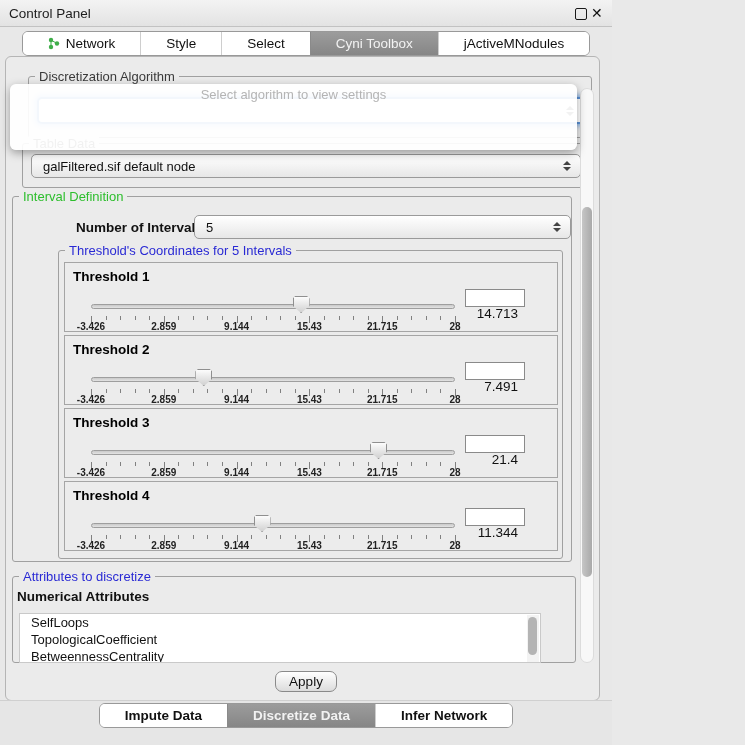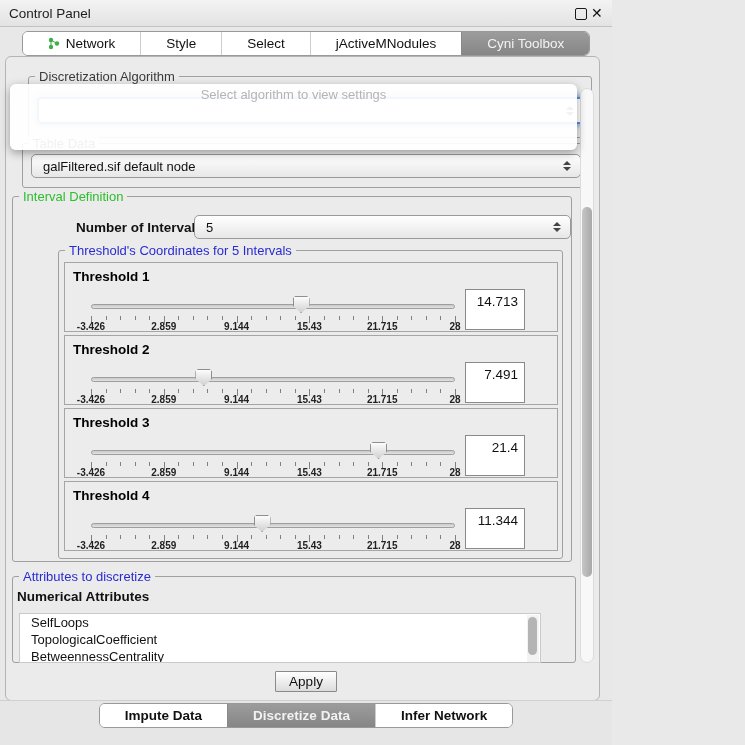--- a/index.html
+++ b/index.html
@@ -52,31 +52,31 @@
   .t-label{position:absolute;left:8px;top:6px;font-size:13.5px;font-weight:bold;color:#000000;}
   .t-track{position:absolute;left:26px;top:41px;width:364px;height:5px;border:1px solid #9e9e9e;border-radius:3px;
     background:linear-gradient(#c9c9c9,#e3e3e3);}
   .t-thumb{position:absolute;top:33px;width:17px;height:17px;background:linear-gradient(#ffffff,#cfcfcf);
     clip-path:polygon(15% 0,85% 0,100% 15%,100% 58%,50% 100%,0 58%,0 15%);
     box-shadow:inset 0 0 0 1px #8f8f8f;}
   .tick{position:absolute;top:53px;width:1px;background:#808080;}
   .tick.minor{height:4px;}
   .tick.major{height:7px;}
   .tick-label{position:absolute;top:58px;transform:translateX(-50%);font-size:10px;font-weight:bold;color:#222;white-space:nowrap;text-align:center;}
-  .t-field{position:absolute;left:400px;top:26px;width:60px;height:41px;background:#fff;border:1px solid #8a8a8a;
-    font-size:13.5px;color:#111;text-align:right;padding:4px 6px 0 0;}
+  .t-field{position:absolute;left:400px;top:26px;width:60px;height:15px;background:#fff;border:1px solid #8a8a8a;
+    font-size:13.5px;color:#111;text-align:right;padding:16px 6px 0 0;}
 
   
   .attr-list{position:absolute;left:6px;top:36px;width:522px;height:50px;background:#fff;border:1px solid #c9c9c9;overflow:hidden;}
   .attr-item{font-size:13px;color:#111;line-height:17px;padding-left:11px;white-space:nowrap;}
   .list-scroll{position:absolute;right:1px;top:1px;width:12px;height:48px;background:#f3f3f3;}
   .list-scroll .lthumb{position:absolute;left:1px;top:2px;width:9px;height:38px;border-radius:5px;background:#b4b4b4;}
 
   .apply-btn{position:absolute;left:275px;top:671px;width:62px;height:21px;background:linear-gradient(#fff,#dcdcdc);
-    border:1px solid #8a8a8a;border-radius:1px;font-size:13.5px;color:#111;text-align:center;line-height:19px;}
+    border:1px solid #8a8a8a;border-radius:7px;font-size:13.5px;color:#111;text-align:center;line-height:19px;}
 
   .outer-scroll{position:absolute;left:580px;top:88px;width:14px;height:575px;background:#f8f8f8;
     border:1px solid #dcdcdc;border-radius:7px;}
   .outer-scroll .othumb{position:absolute;left:1px;top:118px;width:10px;height:370px;border-radius:5px;
     background:linear-gradient(90deg,#c6c6c6,#a9a9a9);}
 
   .bottom-strip{position:absolute;left:0;top:700px;width:612px;height:45px;background:#e6e6e6;border-top:1px solid #d0d0d0;}
   .bottom-tabs{position:absolute;left:0;top:703px;width:612px;display:flex;justify-content:center;z-index:3;}
   .bottom-tabs .tabseg{font-weight:bold;}
 
@@ -109,25 +109,25 @@
               <circle cx="9" cy="7.5" r="2.2" fill="#3fae49"></circle>
             </svg>
             <span>Network</span>
           </div>
           <div class="tabseg">
             <span>Style</span>
           </div>
           <div class="tabseg">
             <span>Select</span>
           </div>
-          <div class="tabseg">
-            <span>jActiveMNodules</span>
-          </div>
           <div class="tabseg sel">
             <span>Cyni Toolbox</span>
+          </div>
+          <div class="tabseg">
+            <span>jActiveMNodules</span>
           </div>
         </div>
     </div>
 
     <div class="group" style="left:28px;top:76px;width:564px;height:62px;">
       <span class="gtitle plain">Discretization Algorithm</span>
       <div class="combo focus" style="left:8px;top:20px;width:548px;height:27px;">
         <span class="stepper">
             <i class="up"></i>
             <i class="dn"></i>

